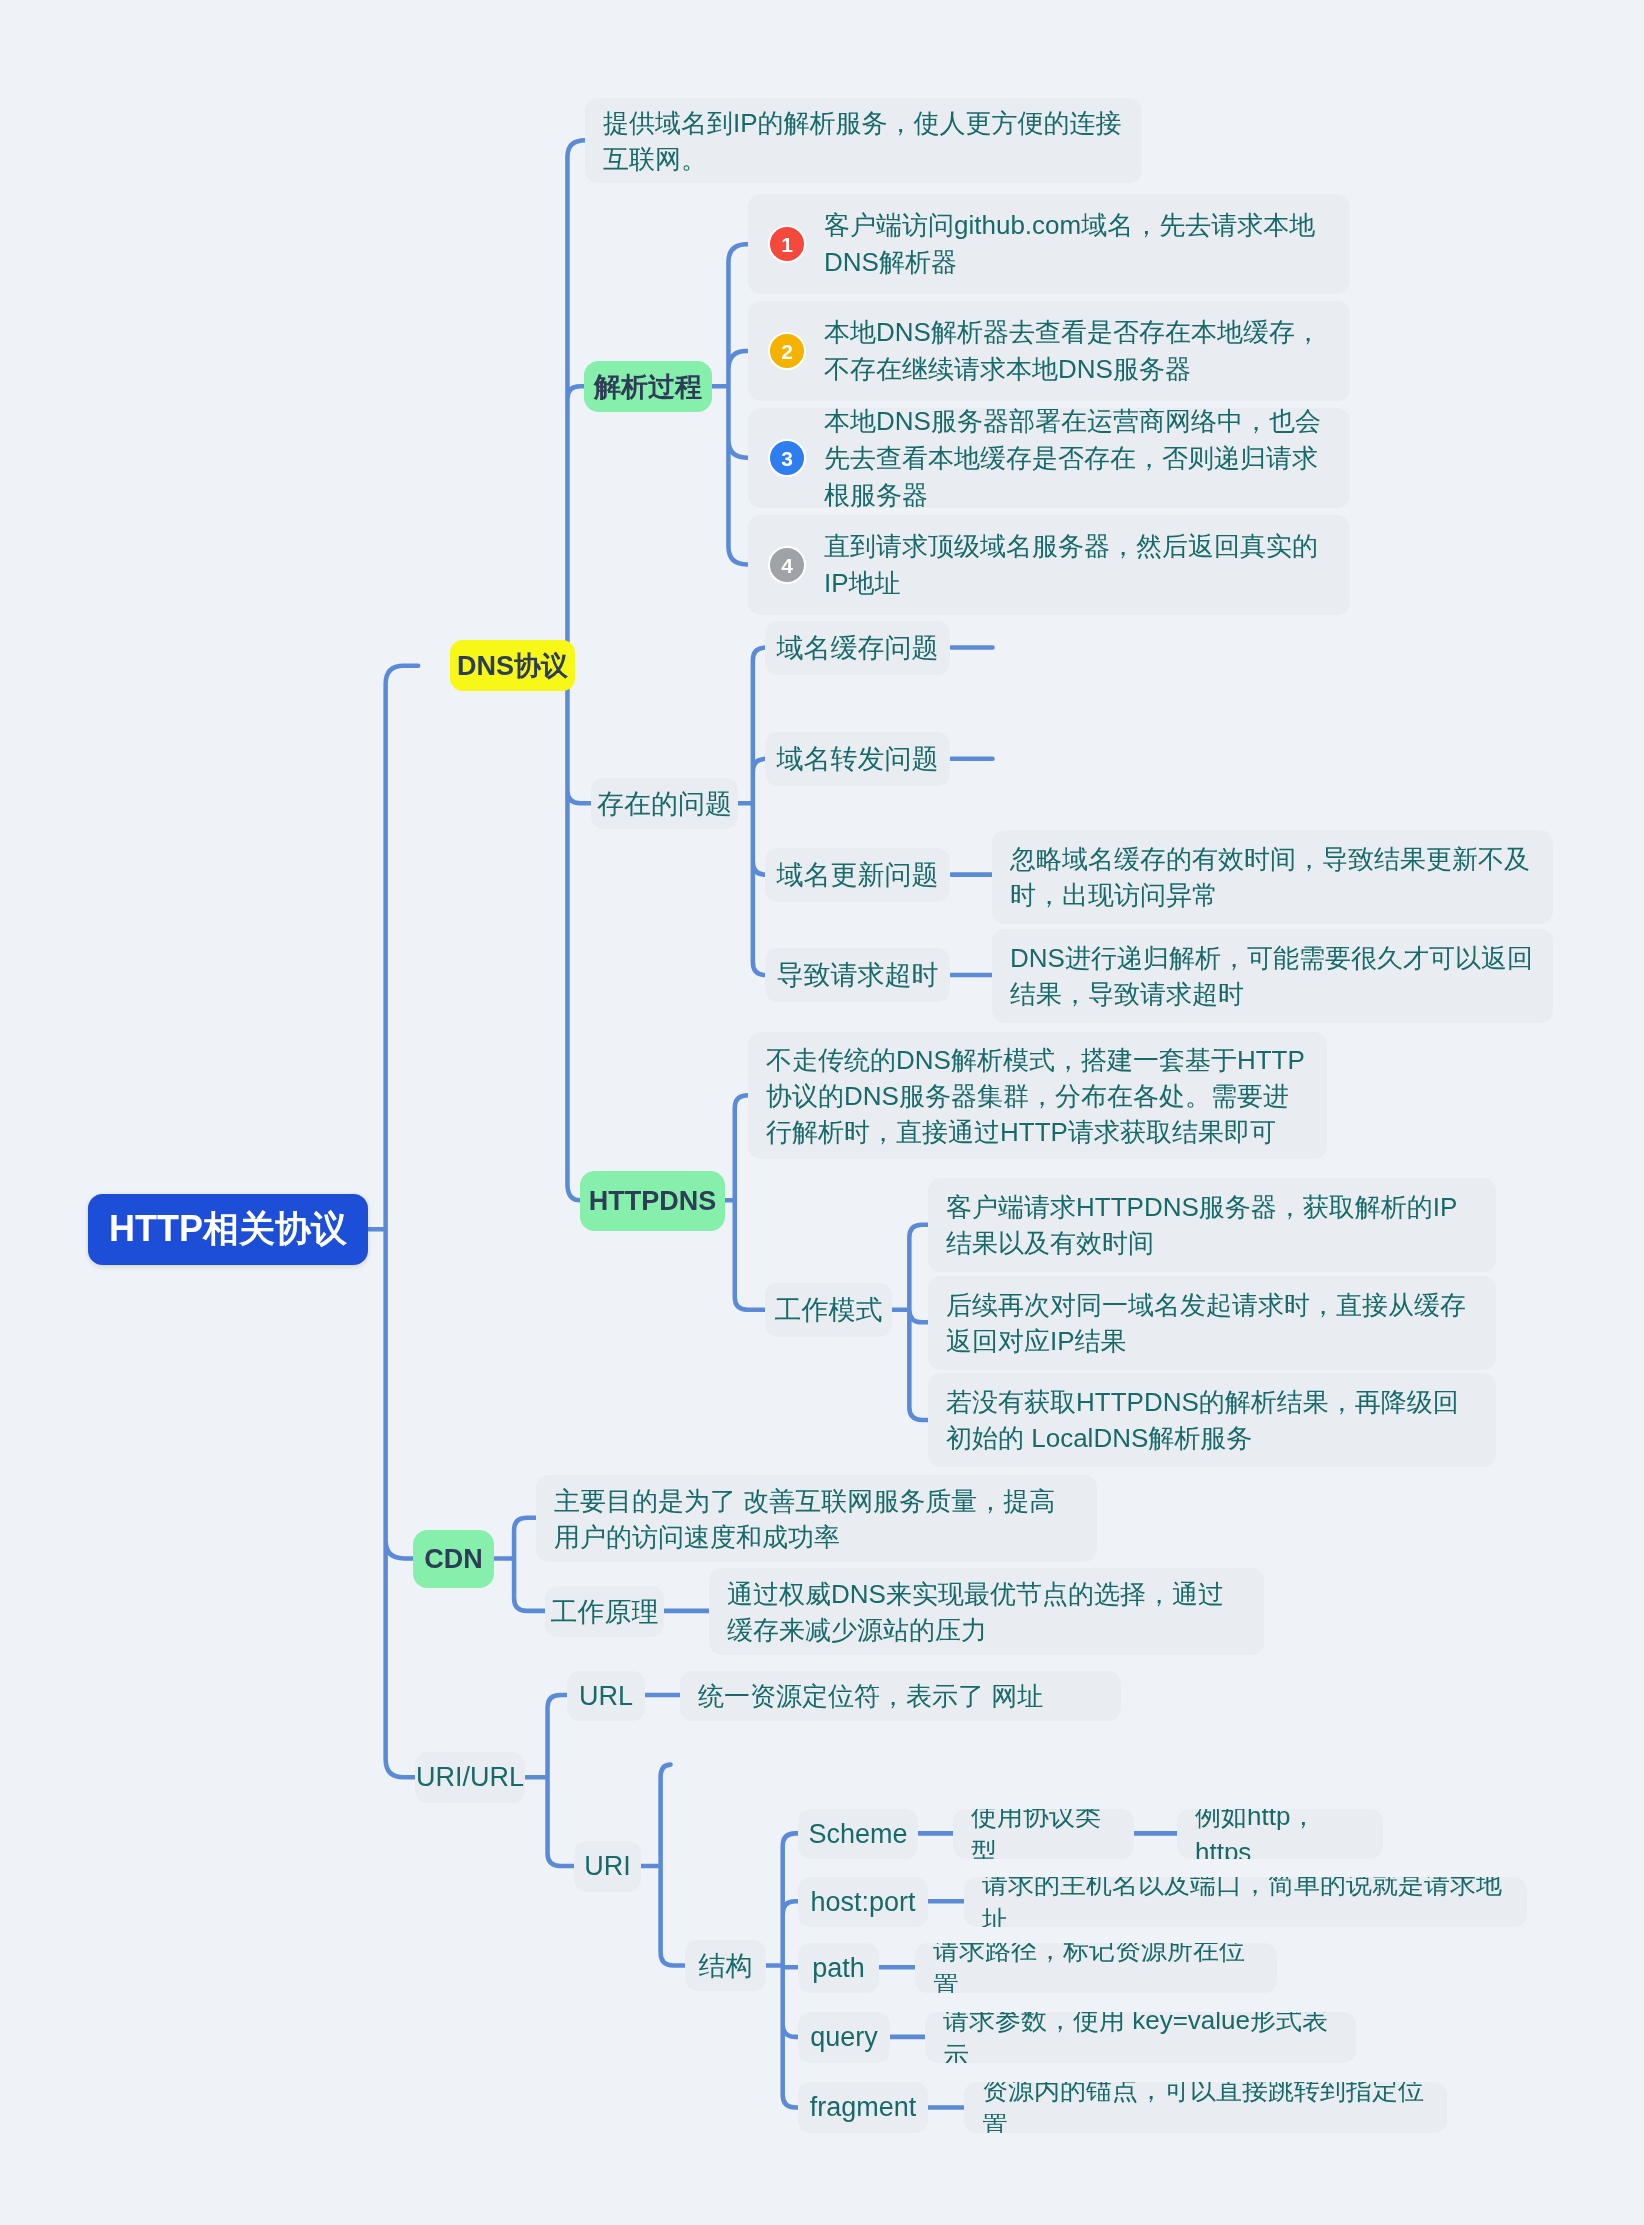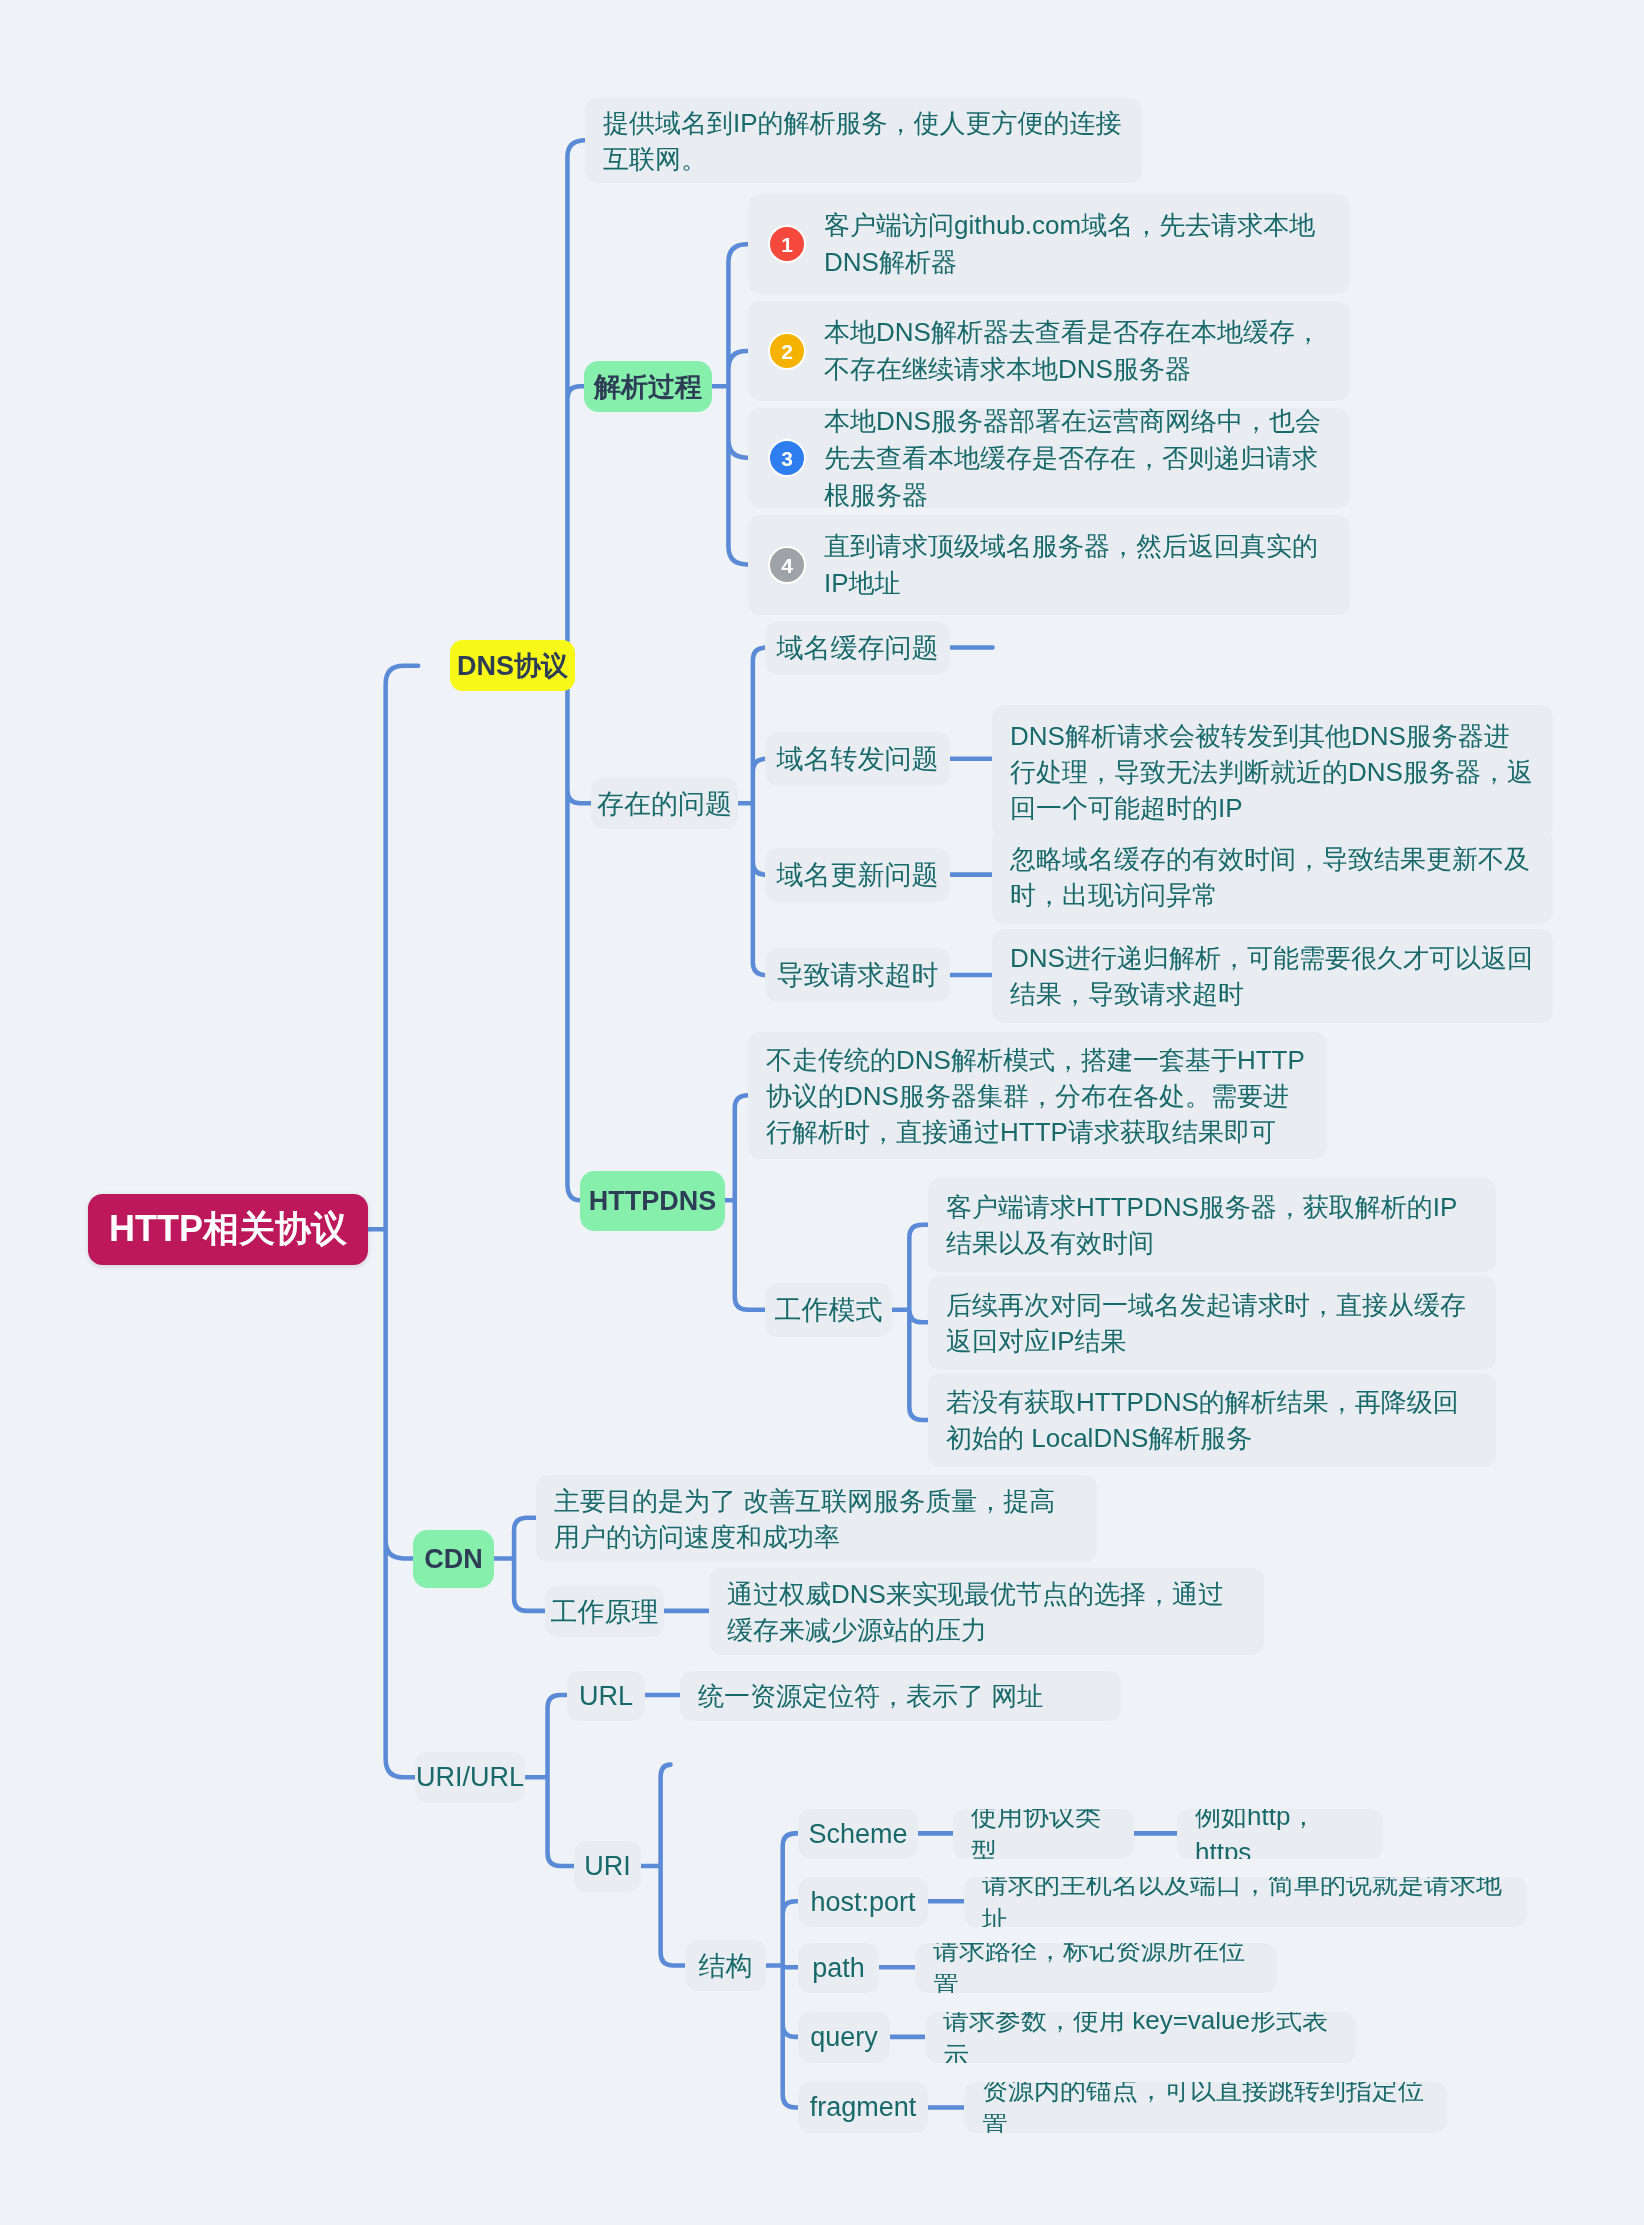--- a/index.html
+++ b/index.html
@@ -3,21 +3,21 @@
 <meta charset="utf-8">
 <style>
   html,body{margin:0;padding:0;background:#eff3f8;}
   #canvas{position:relative;width:1645px;height:2225px;background:#eff3f8;overflow:hidden;
           font-family:"Liberation Sans","DejaVu Sans",sans-serif;}
   .wires{position:absolute;left:0;top:0;pointer-events:none;}
   .node{position:absolute;box-sizing:border-box;border-radius:12.7px;background:#e9ecf0;
         color:#17696a;display:flex;align-items:center;overflow:hidden;}
   .label-node{justify-content:center;font-size:27px;white-space:nowrap;}
   .text-node{font-size:26px;line-height:36px;padding:5.4px 18px;}
-  .root-node{background:#be185d;color:#ffffff;font-weight:bold;font-size:36px;
+  .root-node{background:#1d4ed8;color:#ffffff;font-weight:bold;font-size:36px;
              justify-content:center;border-radius:14.5px;box-shadow:0 1.8px 5.4px rgba(0,0,0,.12);}
   .yellow-node{background:#f7f718;color:#2e3d56;font-weight:bold;font-size:27px;justify-content:center;margin-left:32px;}
   .orange-node{background:#86efac;color:#2e3d56;font-weight:bold;font-size:27px;
                justify-content:center;border-radius:14.5px;}
   .step-node{gap:18px;padding:0 20px;font-size:26px;line-height:37px;}
   .step-node .txt{flex:1;}
   .badge{width:38px;height:38px;min-width:38px;border-radius:50%;color:#fff;font-weight:bold;
          font-size:21px;display:flex;align-items:center;justify-content:center;
          border:2.7px solid #ffffff;box-sizing:border-box;}
   .b1{background:#f4493c}.b2{background:#f5b201}.b3{background:#2e7ef0}.b4{background:#9fa3a7}
@@ -66,21 +66,20 @@
   <div class="node step-node" style="left:748px;top:515px;width:602px;height:100px">
     <span class="badge b4">4</span>
     <span class="txt">直到请求顶级域名服务器，然后返回真实的IP地址</span>
   </div>
 
   <div class="node label-node" style="left:591px;top:778px;width:147px;height:51px">存在的问题</div>
 
   <div class="node label-node" style="left:765px;top:621px;width:185px;height:54px">域名缓存问题</div>
 
   <div class="node label-node" style="left:765px;top:732px;width:185px;height:54px">域名转发问题</div>
-  <div class="node text-node" style="left:992px;top:705px;width:561px;height:134px">DNS解析请求会被转发到其他DNS服务器进行处理，导致无法判断就近的DNS服务器，返回一个可能超时的IP</div>
 
   <div class="node label-node" style="left:765px;top:848px;width:185px;height:54px">域名更新问题</div>
   <div class="node text-node" style="left:992px;top:830px;width:561px;height:94px">忽略域名缓存的有效时间，导致结果更新不及时，出现访问异常</div>
 
   <div class="node label-node" style="left:765px;top:948px;width:185px;height:54px">导致请求超时</div>
   <div class="node text-node" style="left:992px;top:929px;width:561px;height:94px">DNS进行递归解析，可能需要很久才可以返回结果，导致请求超时</div>
 
   <div class="node text-node" style="left:748px;top:1032px;width:579px;height:127px">不走传统的DNS解析模式，搭建一套基于HTTP协议的DNS服务器集群，分布在各处。需要进行解析时，直接通过HTTP请求获取结果即可</div>
 
   <div class="node orange-node" style="left:580px;top:1171px;width:145px;height:60px">HTTPDNS</div>

